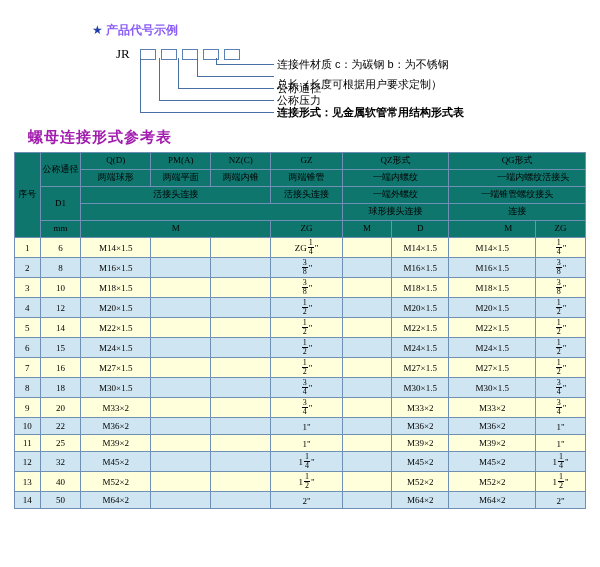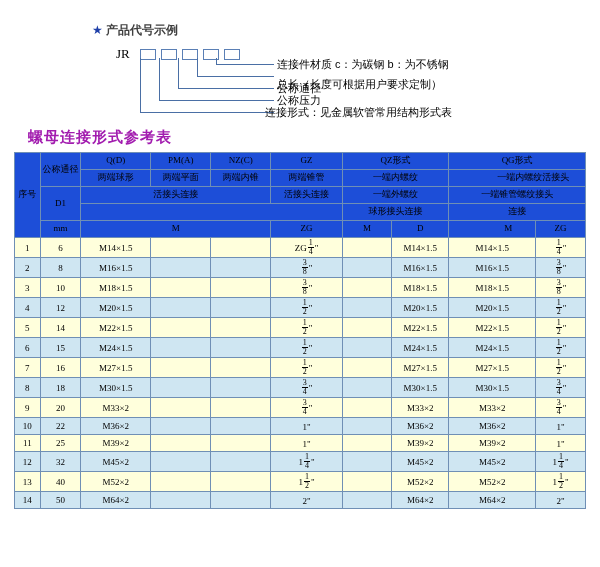--- a/index.html
+++ b/index.html
@@ -13,21 +13,21 @@
   }
   
   .legend{
     position:relative;
     height:118px;
     margin:8px 0 0 0;
   }
   .legend-title{
     position:absolute;
     left:106px;top:14px;
-    font-size:12px;font-weight:bold;color:#404040;
+    font-size:12px;font-weight:bold;color:#8b5cf6;
     white-space:nowrap;
   }
   .legend-star{
     position:absolute;left:92px;top:15px;
     color:#1e3fa8;font-size:12px;
   }
   .code-label{
     position:absolute;left:116px;top:38px;
     font-size:13px;font-family:"Liberation Serif",serif;
   }
@@ -64,21 +64,21 @@
   }
   td,th{
     border:1px solid #6f8fb5;
     text-align:center;
     vertical-align:middle;
     padding:1px 0;
     height:14px;
     color:#000;
     font-weight:normal;
   }
-  thead td{background:#1d4ed8;font-size:9px;line-height:1.05;}
+  thead td{background:#0f766e;font-size:9px;line-height:1.05;}
   .hdr-seq{width:26px;margin-top:45px;}
   .hdr-dn{width:42px;}
   .col-qd{width:72px;}
   .col-pm{width:62px;}
   .col-nz{width:62px;}
   .col-gz{width:76px;}
   .col-qz-a{width:52px;}
   .col-qz-b{width:58px;}
   .col-qg-a{width:58px;padding-left:32px;}
   .col-qg-b{width:52px;}
@@ -125,21 +125,21 @@
   <div class="vline" style="left:159px;top:50px;height:42px;"></div>
   <div class="hline" style="left:159px;top:92px;width:115px;"></div>
 
   <div class="vline" style="left:140px;top:50px;height:54px;"></div>
   <div class="hline" style="left:140px;top:104px;width:134px;"></div>
 
   <span class="ldesc" style="left:277px;top:49px;">连接件材质  c：为碳钢  b：为不锈钢</span>
   <span class="ldesc" style="left:277px;top:61px;margin-top:8px;">总长（长度可根据用户要求定制）</span>
   <span class="ldesc" style="left:277px;top:73px;">公称通径</span>
   <span class="ldesc" style="left:277px;top:85px;">公称压力</span>
-  <span class="ldesc" style="left:265px;top:97px;">连接形式：见金属软管常用结构形式表</span>
+  <span class="ldesc" style="left:277px;top:97px;font-weight:bold;">连接形式：见金属软管常用结构形式表</span>
 </div>
 
 <div class="table-title">螺母连接形式参考表</div>
 
 <div class="tbl-wrap">
   <table>
     <thead>
       <tr>
         <td class="hdr-seq" rowspan="5">序号</td>
         <td class="hdr-dn" rowspan="2">公称通径</td>

